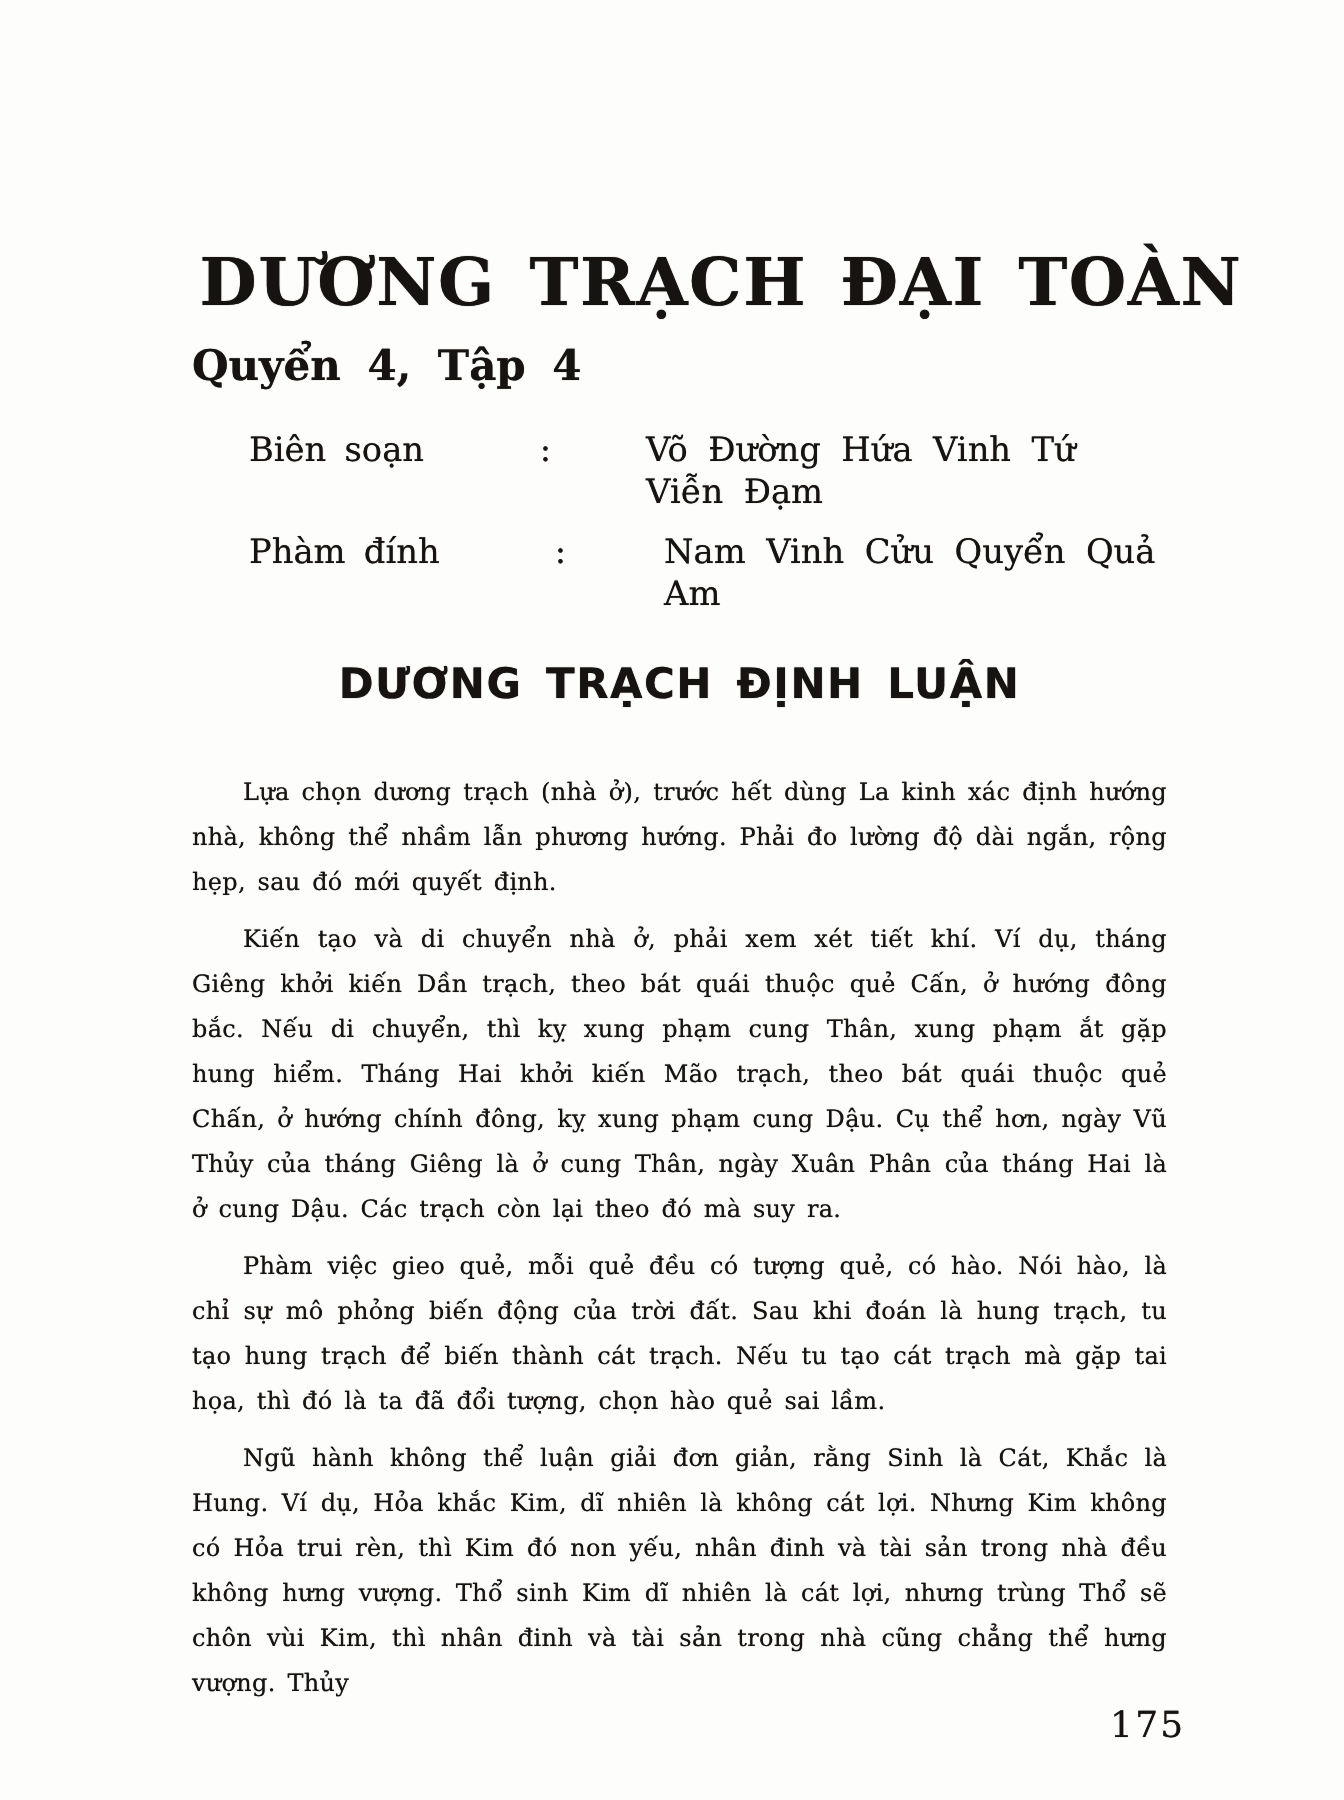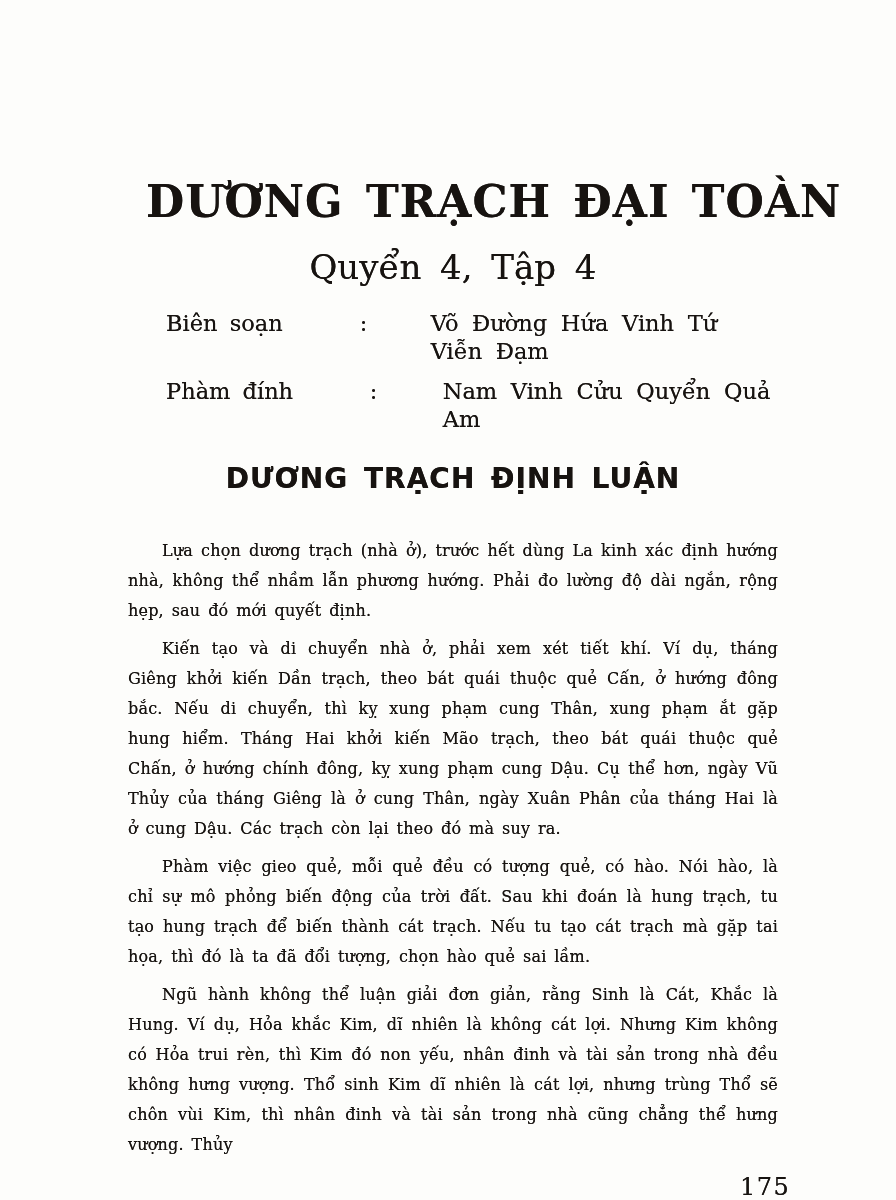--- a/index.html
+++ b/index.html
@@ -14,38 +14,37 @@
     margin: 0 auto;
     box-sizing: border-box;
     background: #fdfdfb;
     color: #171310;
     padding: 0 118px 0 128px;
     overflow: hidden;
     font-family: "DejaVu Serif", "Liberation Serif", serif;
   }
   
   .book-title {
-    margin: 18px;
+    margin: 5px;
     padding-top: 156px;
     text-align: center;
     font-family: "DejaVu Serif", "Liberation Serif", serif;
     font-size: 44px;
     line-height: 55px;
     font-weight: 700;
     letter-spacing: 1px;
     word-spacing: 6px;
     text-shadow: 0 0 0.6px rgba(20,16,12,0.85);
     white-space: nowrap;
   }
   .volume-subtitle {
     margin: 8px 0 0 0;
-    text-align: center;
-    font-size: 34px;
+    font-size: 28px;
     line-height: 40px;
-    font-weight: 400;
+    font-weight: 700;
     word-spacing: 8px;
     text-shadow: 0 0 0.5px rgba(20,16,12,0.85);
   }
   
   .credits {
     margin-top: 22px;
   }
   .credit-row {
     display: flex;
     align-items: baseline;
@@ -88,21 +87,21 @@
     line-height: 30px;
     text-align: justify;
     text-indent: 34px;
     word-spacing: 2.5px;
     letter-spacing: 0.2px;
     text-shadow: 0 0 0.5px rgba(20,16,12,0.8);
   }
   
   .page-number {
     position: absolute;
-    top: 1173px;
+    top: 1136px;
     left: 740px;
     font-size: 24px;
     letter-spacing: 1.5px;
     text-shadow: 0 0 0.5px rgba(20,16,12,0.8);
   }
 </style>
 </head>
 <body>
 
 <div class="page">

